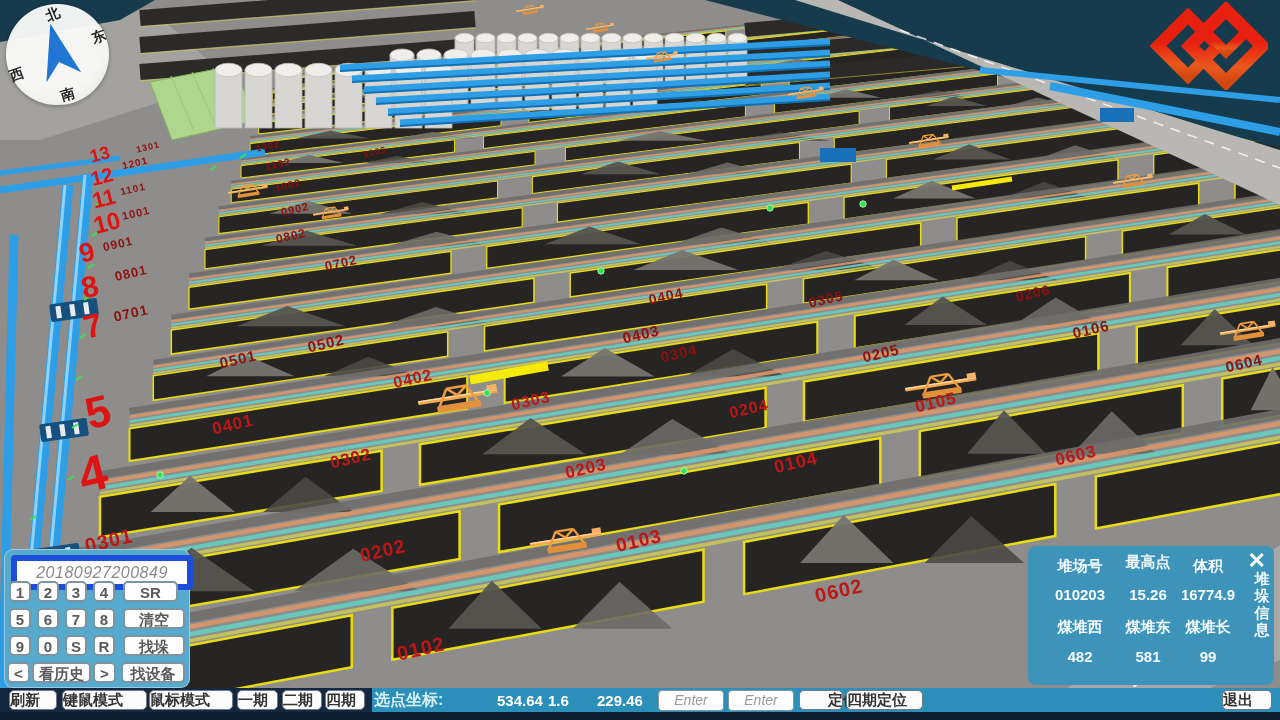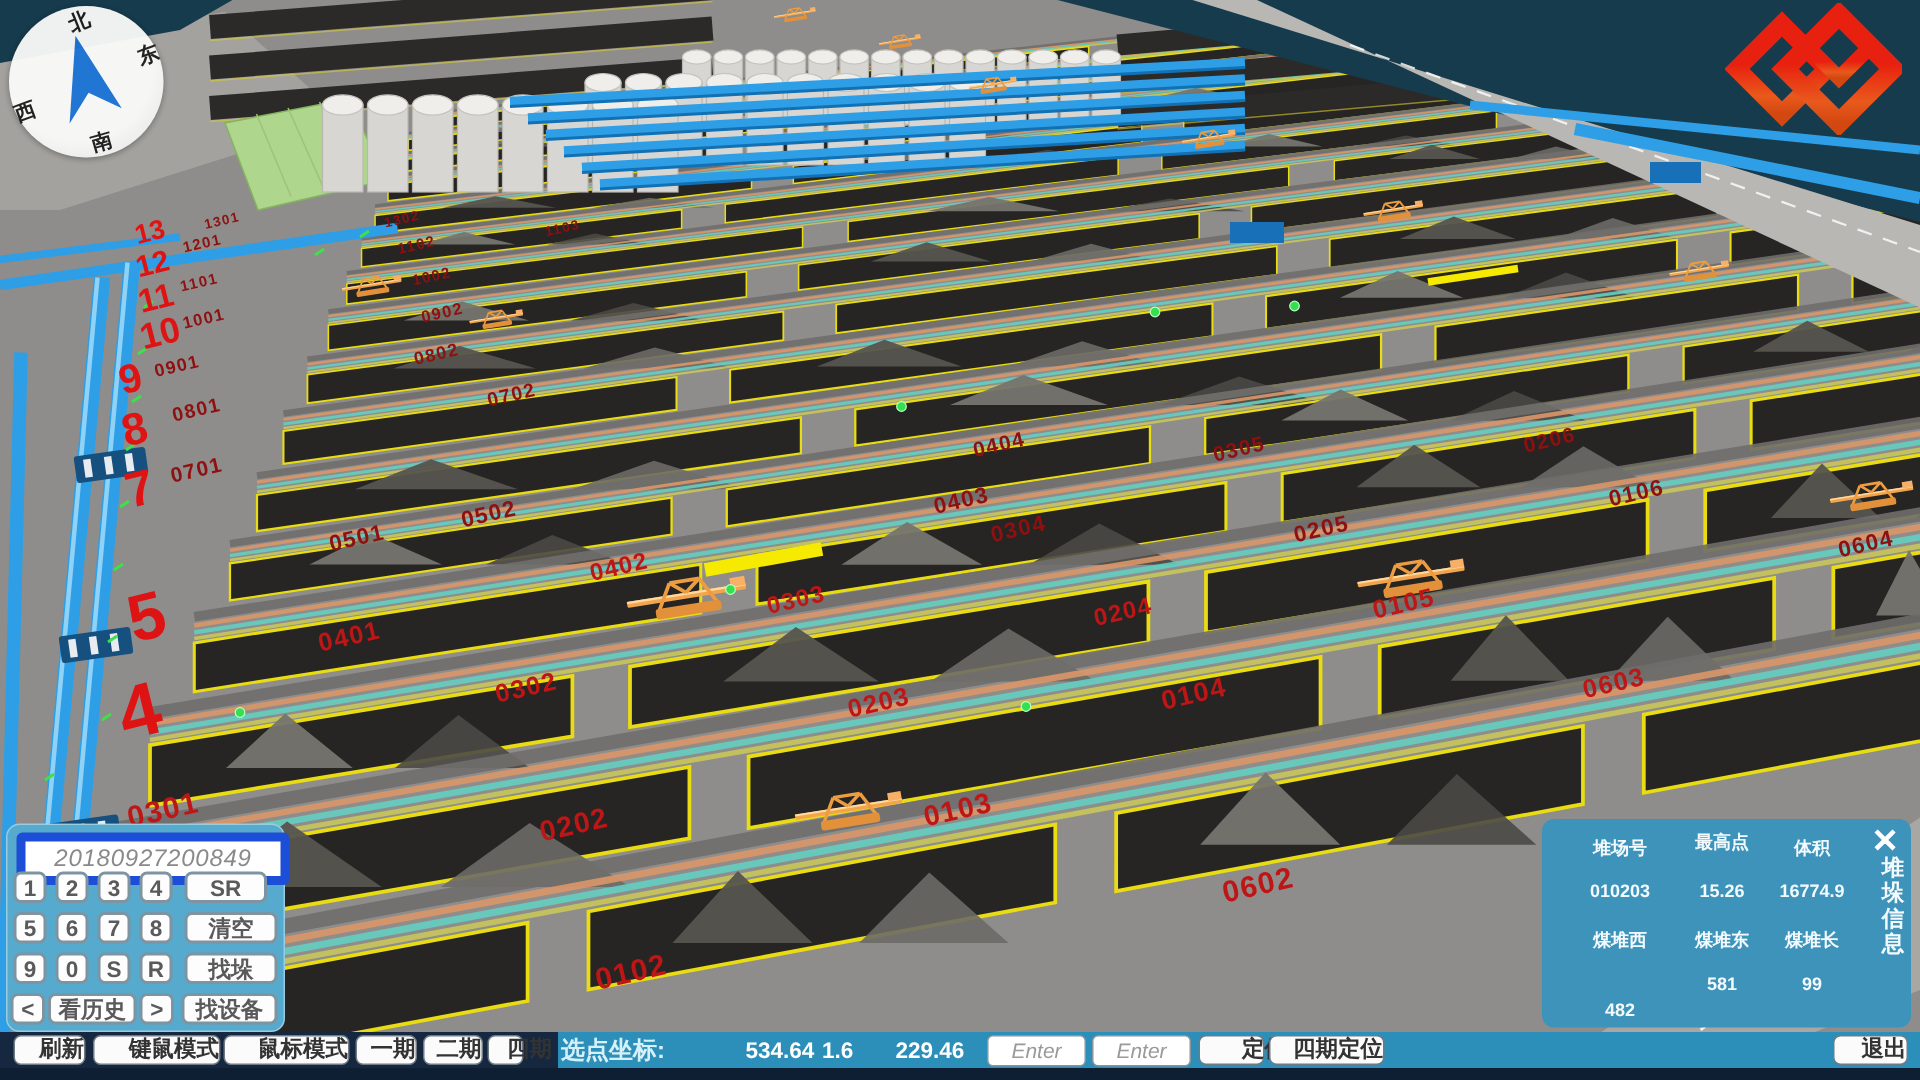--- a/index.html
+++ b/index.html
@@ -22,31 +22,31 @@
           border-radius:9px;border:1px solid rgba(255,255,255,.4);}
   #kp-display{position:absolute;left:6px;top:5px;width:170px;height:23px;background:#fff;
               border-radius:4px;border:6px solid #1d4ed8;color:#8a8a8a;font-style:italic;
               font-size:16px;text-align:center;line-height:23px;letter-spacing:.5px;}
   .kp-btn{position:absolute;height:21px;background:#FDFDFD;border:2px solid #7E94A0;border-radius:5px;
           color:#5a5a5a;font-size:15px;font-weight:bold;text-align:center;line-height:19px;
           box-sizing:border-box;cursor:pointer;}
   
   #info-panel{position:absolute;left:1028px;top:546px;width:246px;height:139px;background:#3E93BA;
               border-radius:8px;color:#fff;}
-  .info-cell{position:absolute;transform:translate(-50%,-50%);font-size:12px;font-weight:bold;
+  .info-cell{position:absolute;transform:translate(-50%,-50%);font-size:15px;font-weight:bold;
              white-space:nowrap;color:#F2FAFD;}
   #info-vertical{position:absolute;right:4px;top:24px;width:16px;font-size:15px;font-weight:bold;
                  line-height:17px;text-align:center;color:#F2FAFD;}
   #info-close{position:absolute;right:8px;top:2px;font-size:22px;font-weight:bold;color:#fff;cursor:pointer;}
   
   #bottom-bar{position:absolute;left:0;top:688px;width:1280px;height:24px;background:#2B8FB9;}
   #bb-left{position:absolute;left:0;top:0;width:372px;height:24px;background:#15283F;}
   #bb-strip{position:absolute;left:0;top:712px;width:1280px;height:8px;background:#0E1F33;}
   .bb-btn{position:absolute;top:2px;height:20px;background:#FBFBFB;border:1px solid #6f7a84;border-radius:5px;
-          color:#333;font-size:15px;font-weight:bold;text-align:right;line-height:18px;
+          color:#333;font-size:15px;font-weight:bold;text-align:left;line-height:18px;
           box-sizing:border-box;cursor:pointer;white-space:nowrap;}
   #bb-coord-label{position:absolute;left:374px;top:2px;font-size:16px;font-weight:bold;color:#D6F0FA;}
   .bb-coord{position:absolute;top:4px;font-size:15px;color:#fff;font-weight:bold;}
   .bb-enter{position:absolute;top:2px;width:64px;height:19px;background:#fff;border:1px solid #8a949c;
             border-radius:4px;color:#9a9a9a;font-style:italic;font-size:14px;text-align:center;
             line-height:19px;}
   #logo{position:absolute;left:1150px;top:2px;}
 </style>
 </head>
 <body>
@@ -556,21 +556,21 @@
   <div id="info-close">✕</div>
   <div id="info-vertical">堆<br>垛<br>信<br>息</div>
   <div id="info-grid">
         <div class="info-cell" style="left: 52px; top: 20px;">堆场号</div>
         <div class="info-cell" style="left: 52px; top: 48px;">010203</div>
         <div class="info-cell" style="left: 120px; top: 16px;">最高点</div>
         <div class="info-cell" style="left: 120px; top: 48px;">15.26</div>
         <div class="info-cell" style="left: 180px; top: 20px;">体积</div>
         <div class="info-cell" style="left: 180px; top: 48px;">16774.9</div>
         <div class="info-cell" style="left: 52px; top: 81px;">煤堆西</div>
-        <div class="info-cell" style="left: 52px; top: 110px; margin-top: 17px;">482</div>
+        <div class="info-cell" style="left: 52px; top: 110px;">482</div>
         <div class="info-cell" style="left: 120px; top: 81px;">煤堆东</div>
         <div class="info-cell" style="left: 120px; top: 110px;">581</div>
         <div class="info-cell" style="left: 180px; top: 81px;">煤堆长</div>
         <div class="info-cell" style="left: 180px; top: 110px;">99</div>
       </div>
 </div>
 
 <div id="bottom-bar">
   <div id="bb-left"></div>
   <span id="bb-coord-label">选点坐标:</span>
@@ -578,19 +578,19 @@
   <span class="bb-coord" style="left:548px">1.6</span>
   <span class="bb-coord" style="left:597px">229.46</span>
   <div class="bb-enter" style="left:658px">Enter</div>
   <div class="bb-enter" style="left:728px">Enter</div>
   <div class="bb-btn" style="left:1222px;width:50px">退出</div>
 <div class="bb-btn" style="left: 9px; width: 48px;">刷新</div>
       <div class="bb-btn" style="left: 62px; width: 85px;">键鼠模式</div>
       <div class="bb-btn" style="left: 149px; width: 84px;">鼠标模式</div>
       <div class="bb-btn" style="left: 237px; width: 41px;">一期</div>
       <div class="bb-btn" style="left: 282px; width: 40px;">二期</div>
-      <div class="bb-btn" style="left: 325px; width: 24px; padding-left: 12px;">四期</div>
+      <div class="bb-btn" style="left: 325px; width: 40px;">四期</div>
       <div class="bb-btn" style="left: 799px; width: 44px; padding-left: 28px;">定位</div>
       <div class="bb-btn" style="left: 846px; width: 77px;">四期定位</div>
     </div>
 <div id="bb-strip"></div>
 
 </div>
 
 </body></html>

